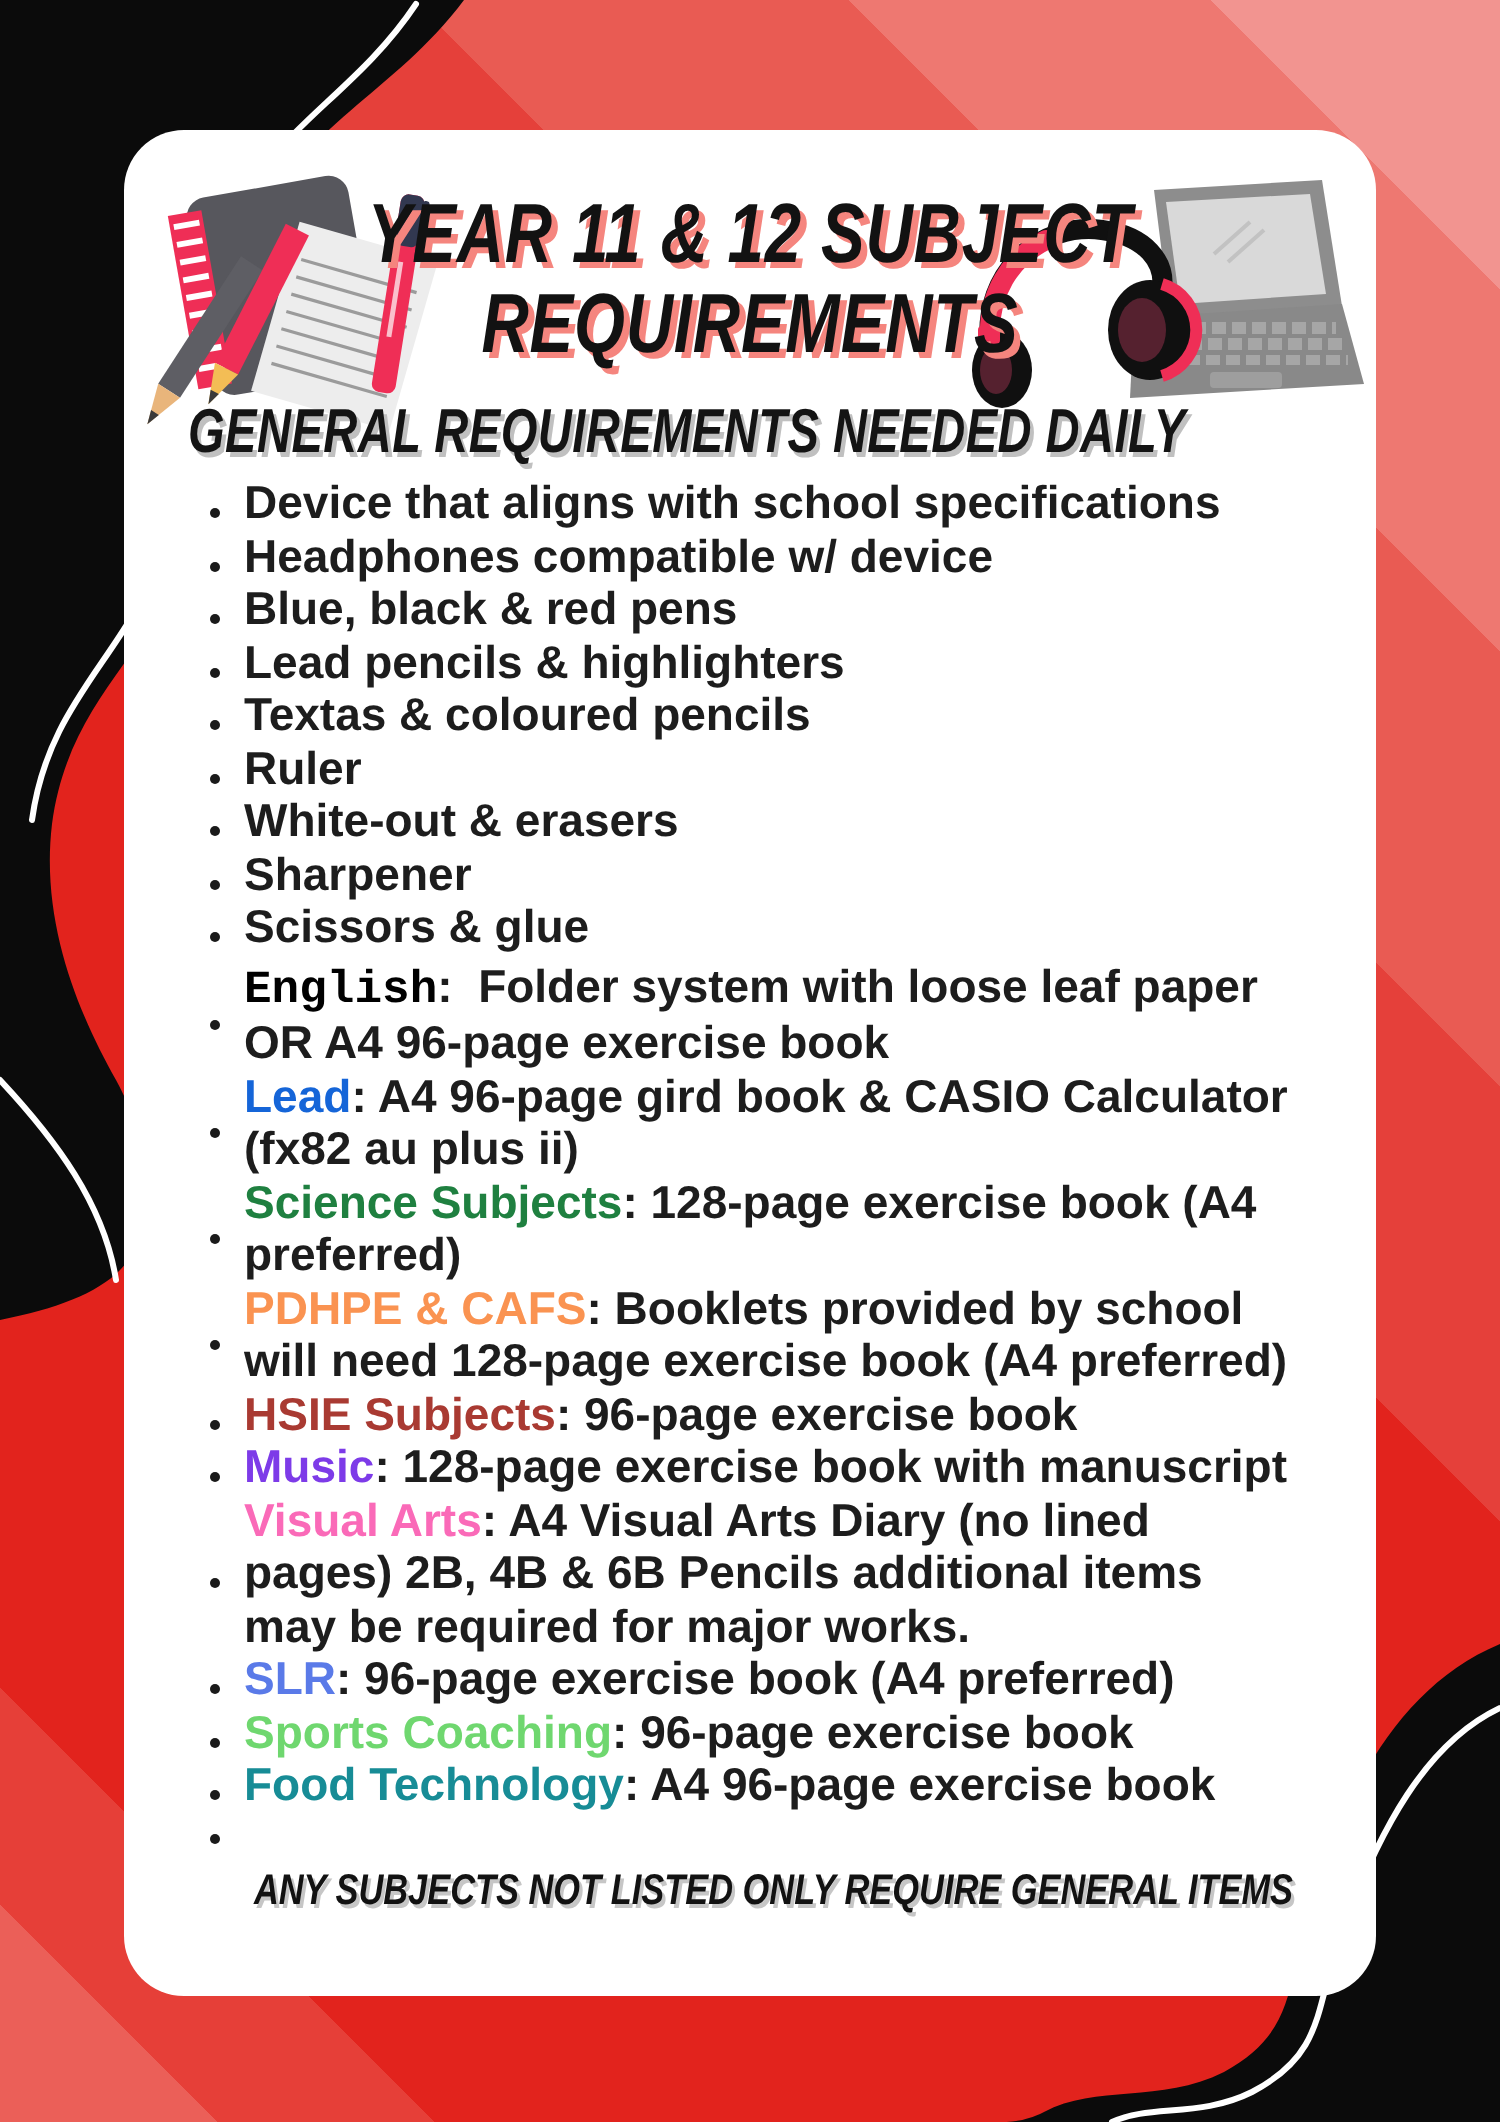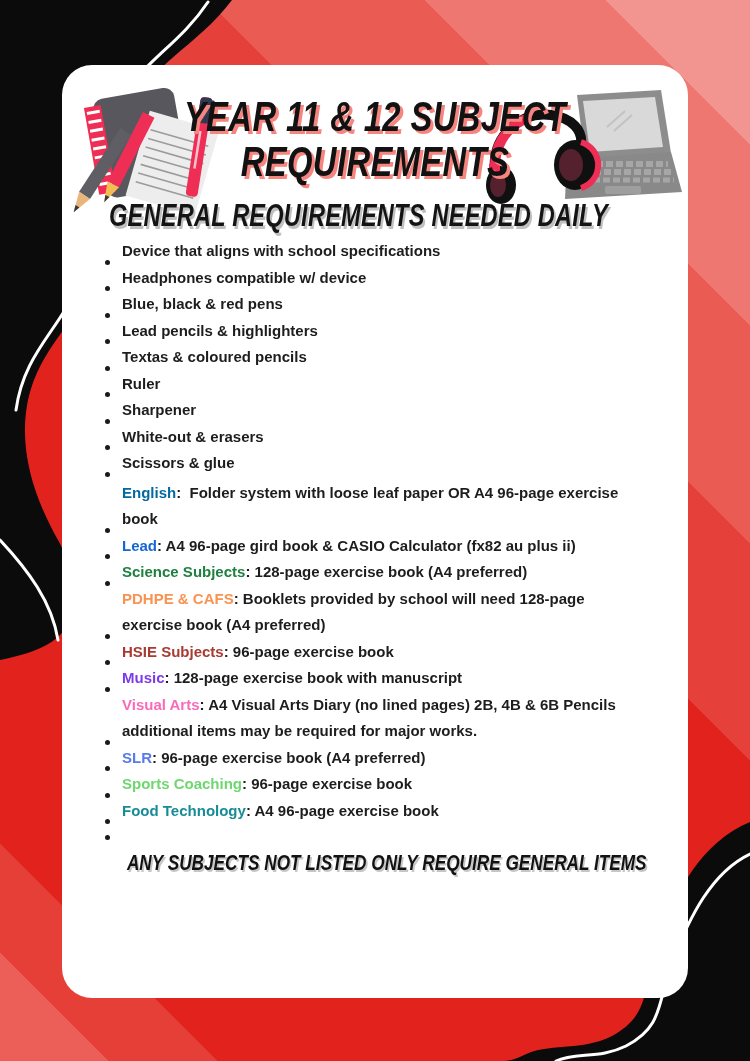--- a/index.html
+++ b/index.html
@@ -23,29 +23,29 @@
   }
   .illus { position:absolute; }
   .illus-left  { left:2px;  top:14px; width:165px; height:150px; }
   .illus-right { right:4px; top:24px; width:205px; height:130px; }
 
   .title { margin-top:30px; text-align:center; color:#121212;
     font-weight:bold; font-style:italic; font-size:42px; line-height:1.06; }
   .title .tline { display:block; transform:scaleX(0.78);
     text-shadow:4px 3px 0 #f5857e; letter-spacing:0.5px; }
 
-  h2.section { margin:15px 0 5px 47px; color:#141414;
+  h2.section { margin:15px 0 5px 32px; color:#141414;
     font-size:31px; font-weight:bold; font-style:italic; line-height:1.1; }
   h2.section .hline { display:inline-block; transform:scaleX(0.76);
     transform-origin:left center; text-shadow:2.5px 2.5px 0 #c0c0c0;
     white-space:nowrap; letter-spacing:0.3px; }
 
   ul.req { list-style:none; margin:3px 0 0 43px; padding-right:40px; }
-  ul.req li { display:flex; align-items:flex-end;
-    font-size:15px; line-height:26.5px; font-weight:bold; color:#1d1d1d; }
+  ul.req li { display:flex; align-items:center;
+    font-size:23px; line-height:26.5px; font-weight:bold; color:#1d1d1d; }
   .bullet { flex:none; width:5px; height:5px; border-radius:50%;
     background:#1a1a1a; margin:11px 12px 0 0; }
   .itx { display:block; }
   .subj { font-weight:bold; }
 
   .footer-wrap { text-align:right; margin-top:11px; }
   .footer { display:inline-block; transform:scaleX(0.8); color:#121212;
     font-weight:bold; font-style:italic; font-size:21.5px;
     text-shadow:2px 2px 0 #c6c6c6; white-space:nowrap; }
 </style>
@@ -145,36 +145,36 @@
       <li>
         <span class="bullet"></span>
         <span class="itx">Textas &amp; coloured pencils</span>
       </li>
       <li>
         <span class="bullet"></span>
         <span class="itx">Ruler</span>
       </li>
       <li>
         <span class="bullet"></span>
+        <span class="itx">White-out &amp; erasers</span>
+      </li>
+      <li>
+        <span class="bullet"></span>
         <span class="itx">Sharpener</span>
       </li>
       <li>
         <span class="bullet"></span>
-        <span class="itx">White-out &amp; erasers</span>
-      </li>
-      <li>
-        <span class="bullet"></span>
         <span class="itx">Scissors &amp; glue</span>
       </li>
     </ul>
 
   <ul class="req">
       <li>
         <span class="bullet"></span>
-        <span class="itx"><span class="subj" style="color: #0369a1;">English</span><span>:&nbsp; Folder system with loose leaf paper OR A4 96-page exercise book</span></span>
+        <span class="itx"><span class="subj" style="color: #000000; font-family: Liberation Mono, monospace;">English</span><span>:&nbsp; Folder system with loose leaf paper OR A4 96-page exercise book</span></span>
       </li>
       <li>
         <span class="bullet"></span>
         <span class="itx"><span class="subj" style="color: rgb(21, 101, 216);">Lead</span><span>: A4 96-page gird book &amp; CASIO Calculator (fx82 au plus ii)</span></span>
       </li>
       <li>
         <span class="bullet"></span>
         <span class="itx"><span class="subj" style="color: rgb(31, 128, 64);">Science Subjects</span><span>: 128-page exercise book (A4 preferred)</span></span>
       </li>
       <li>

